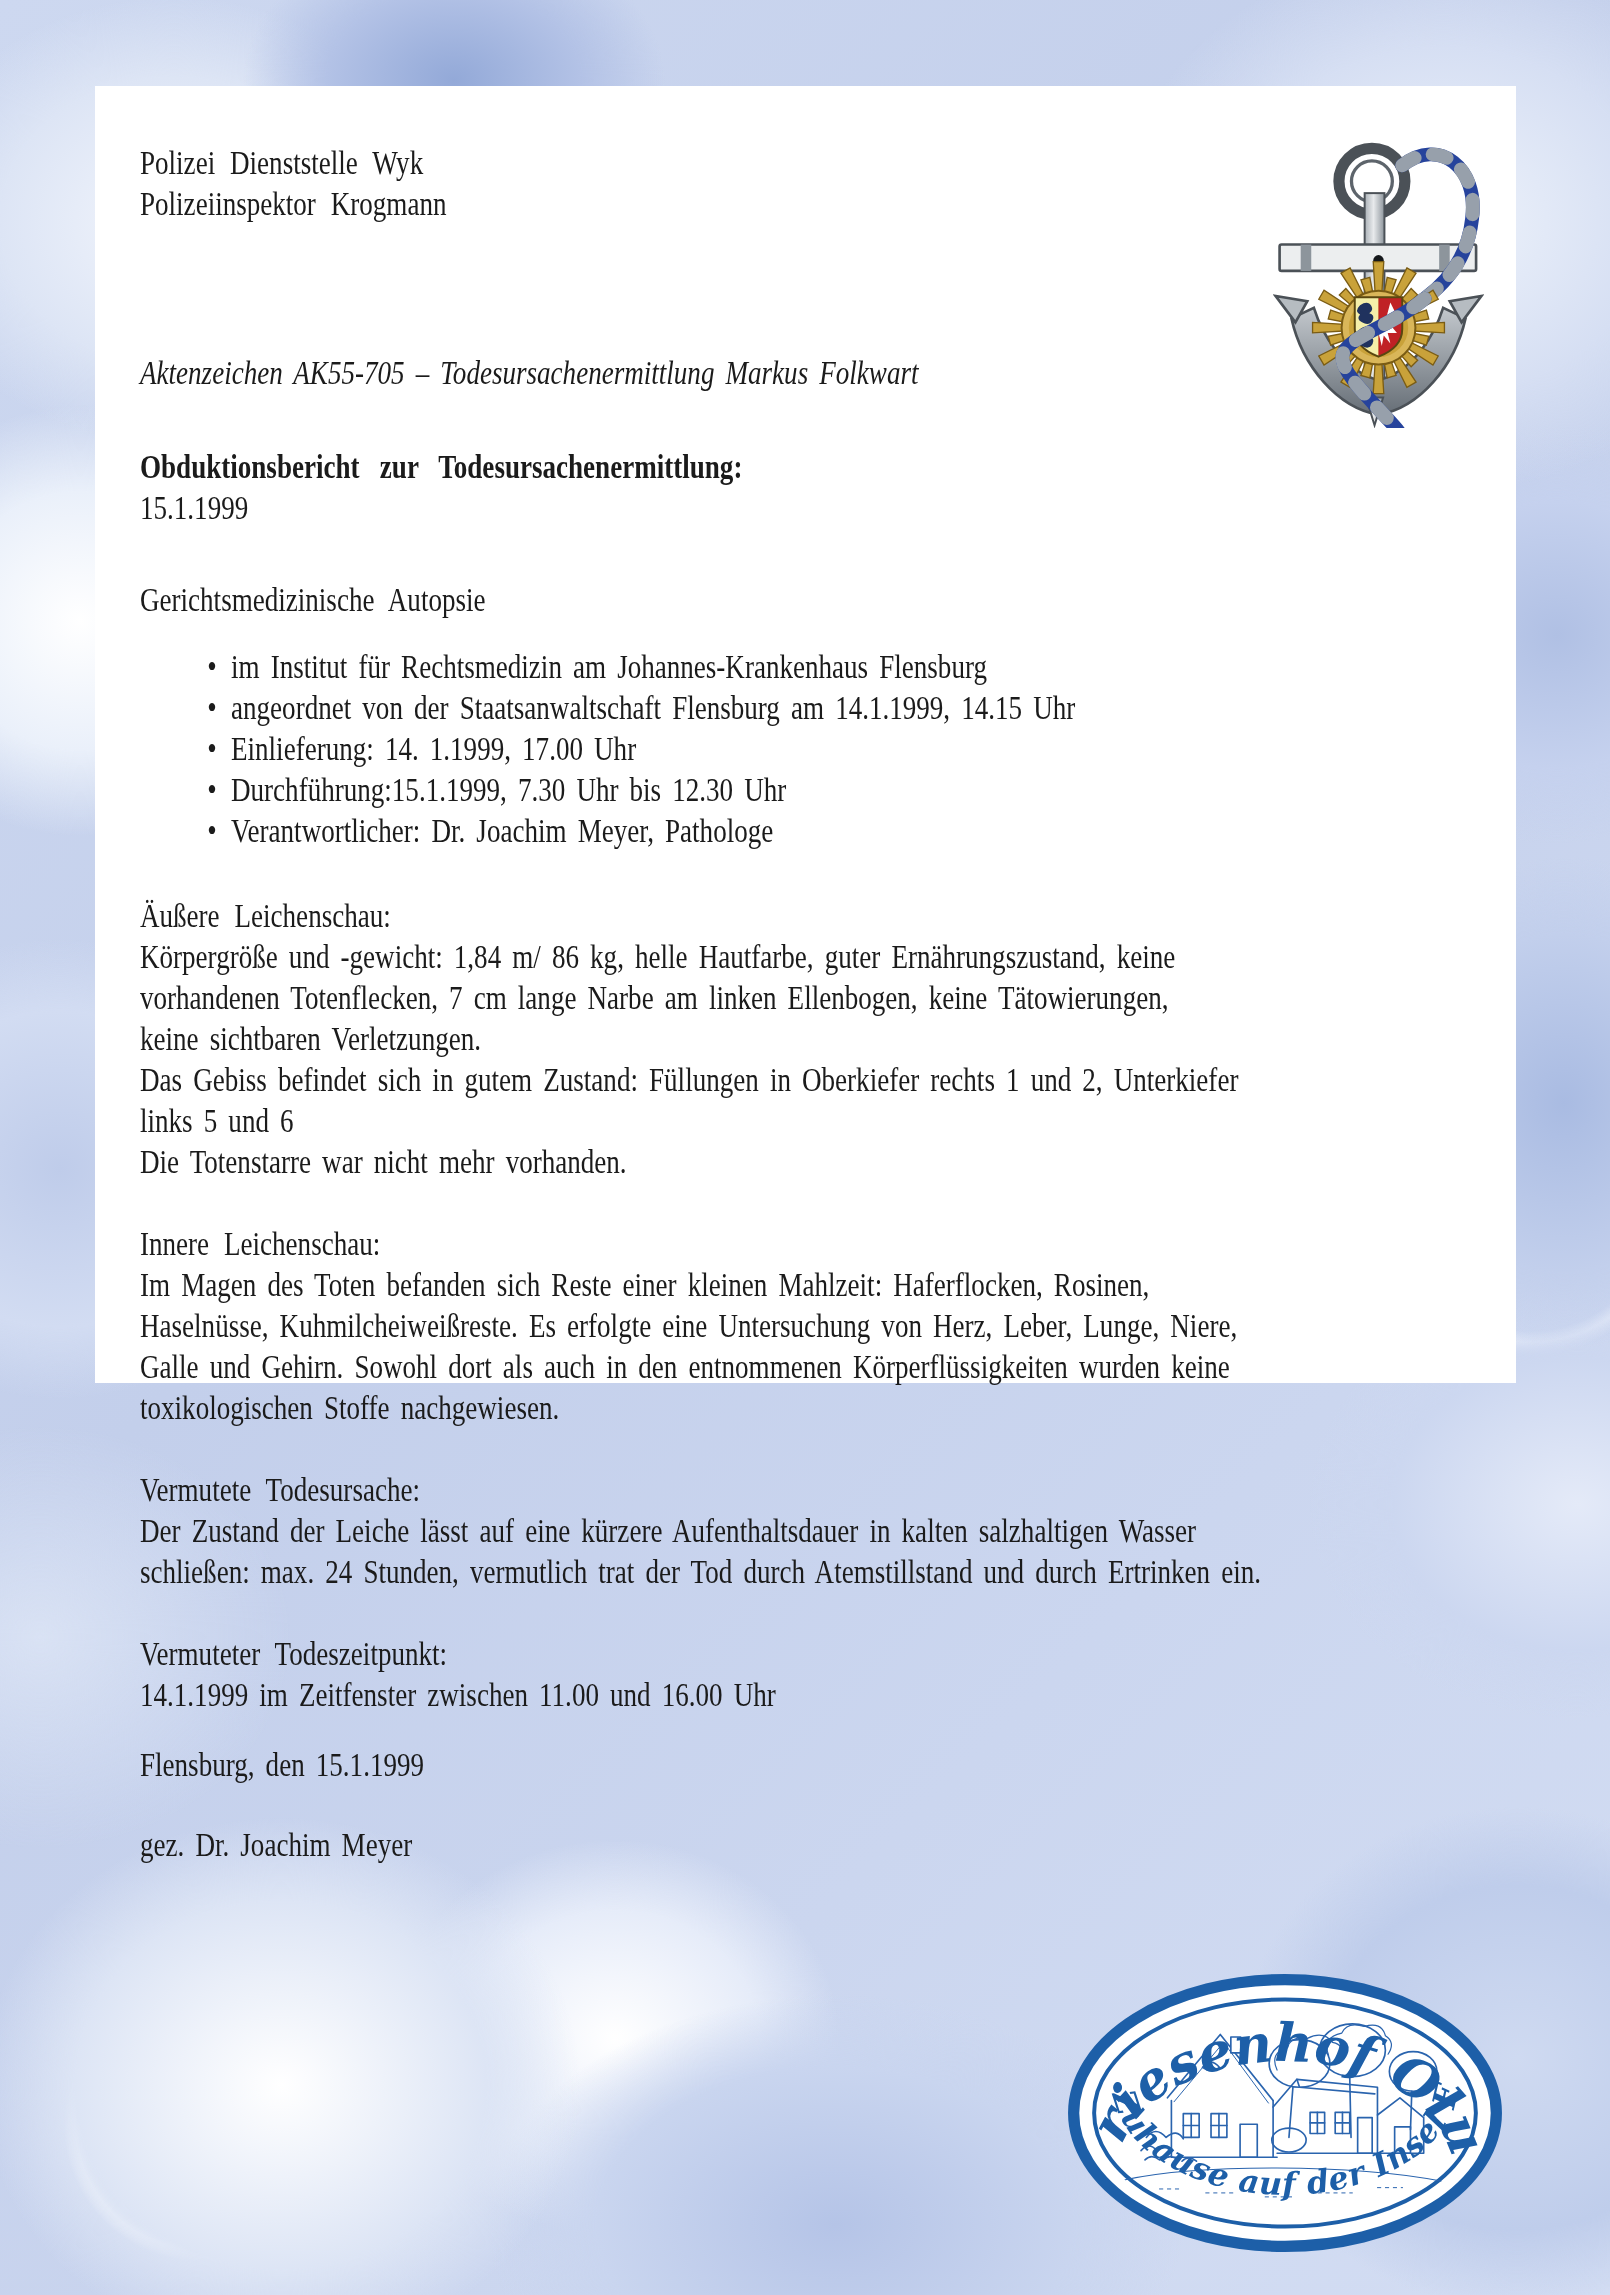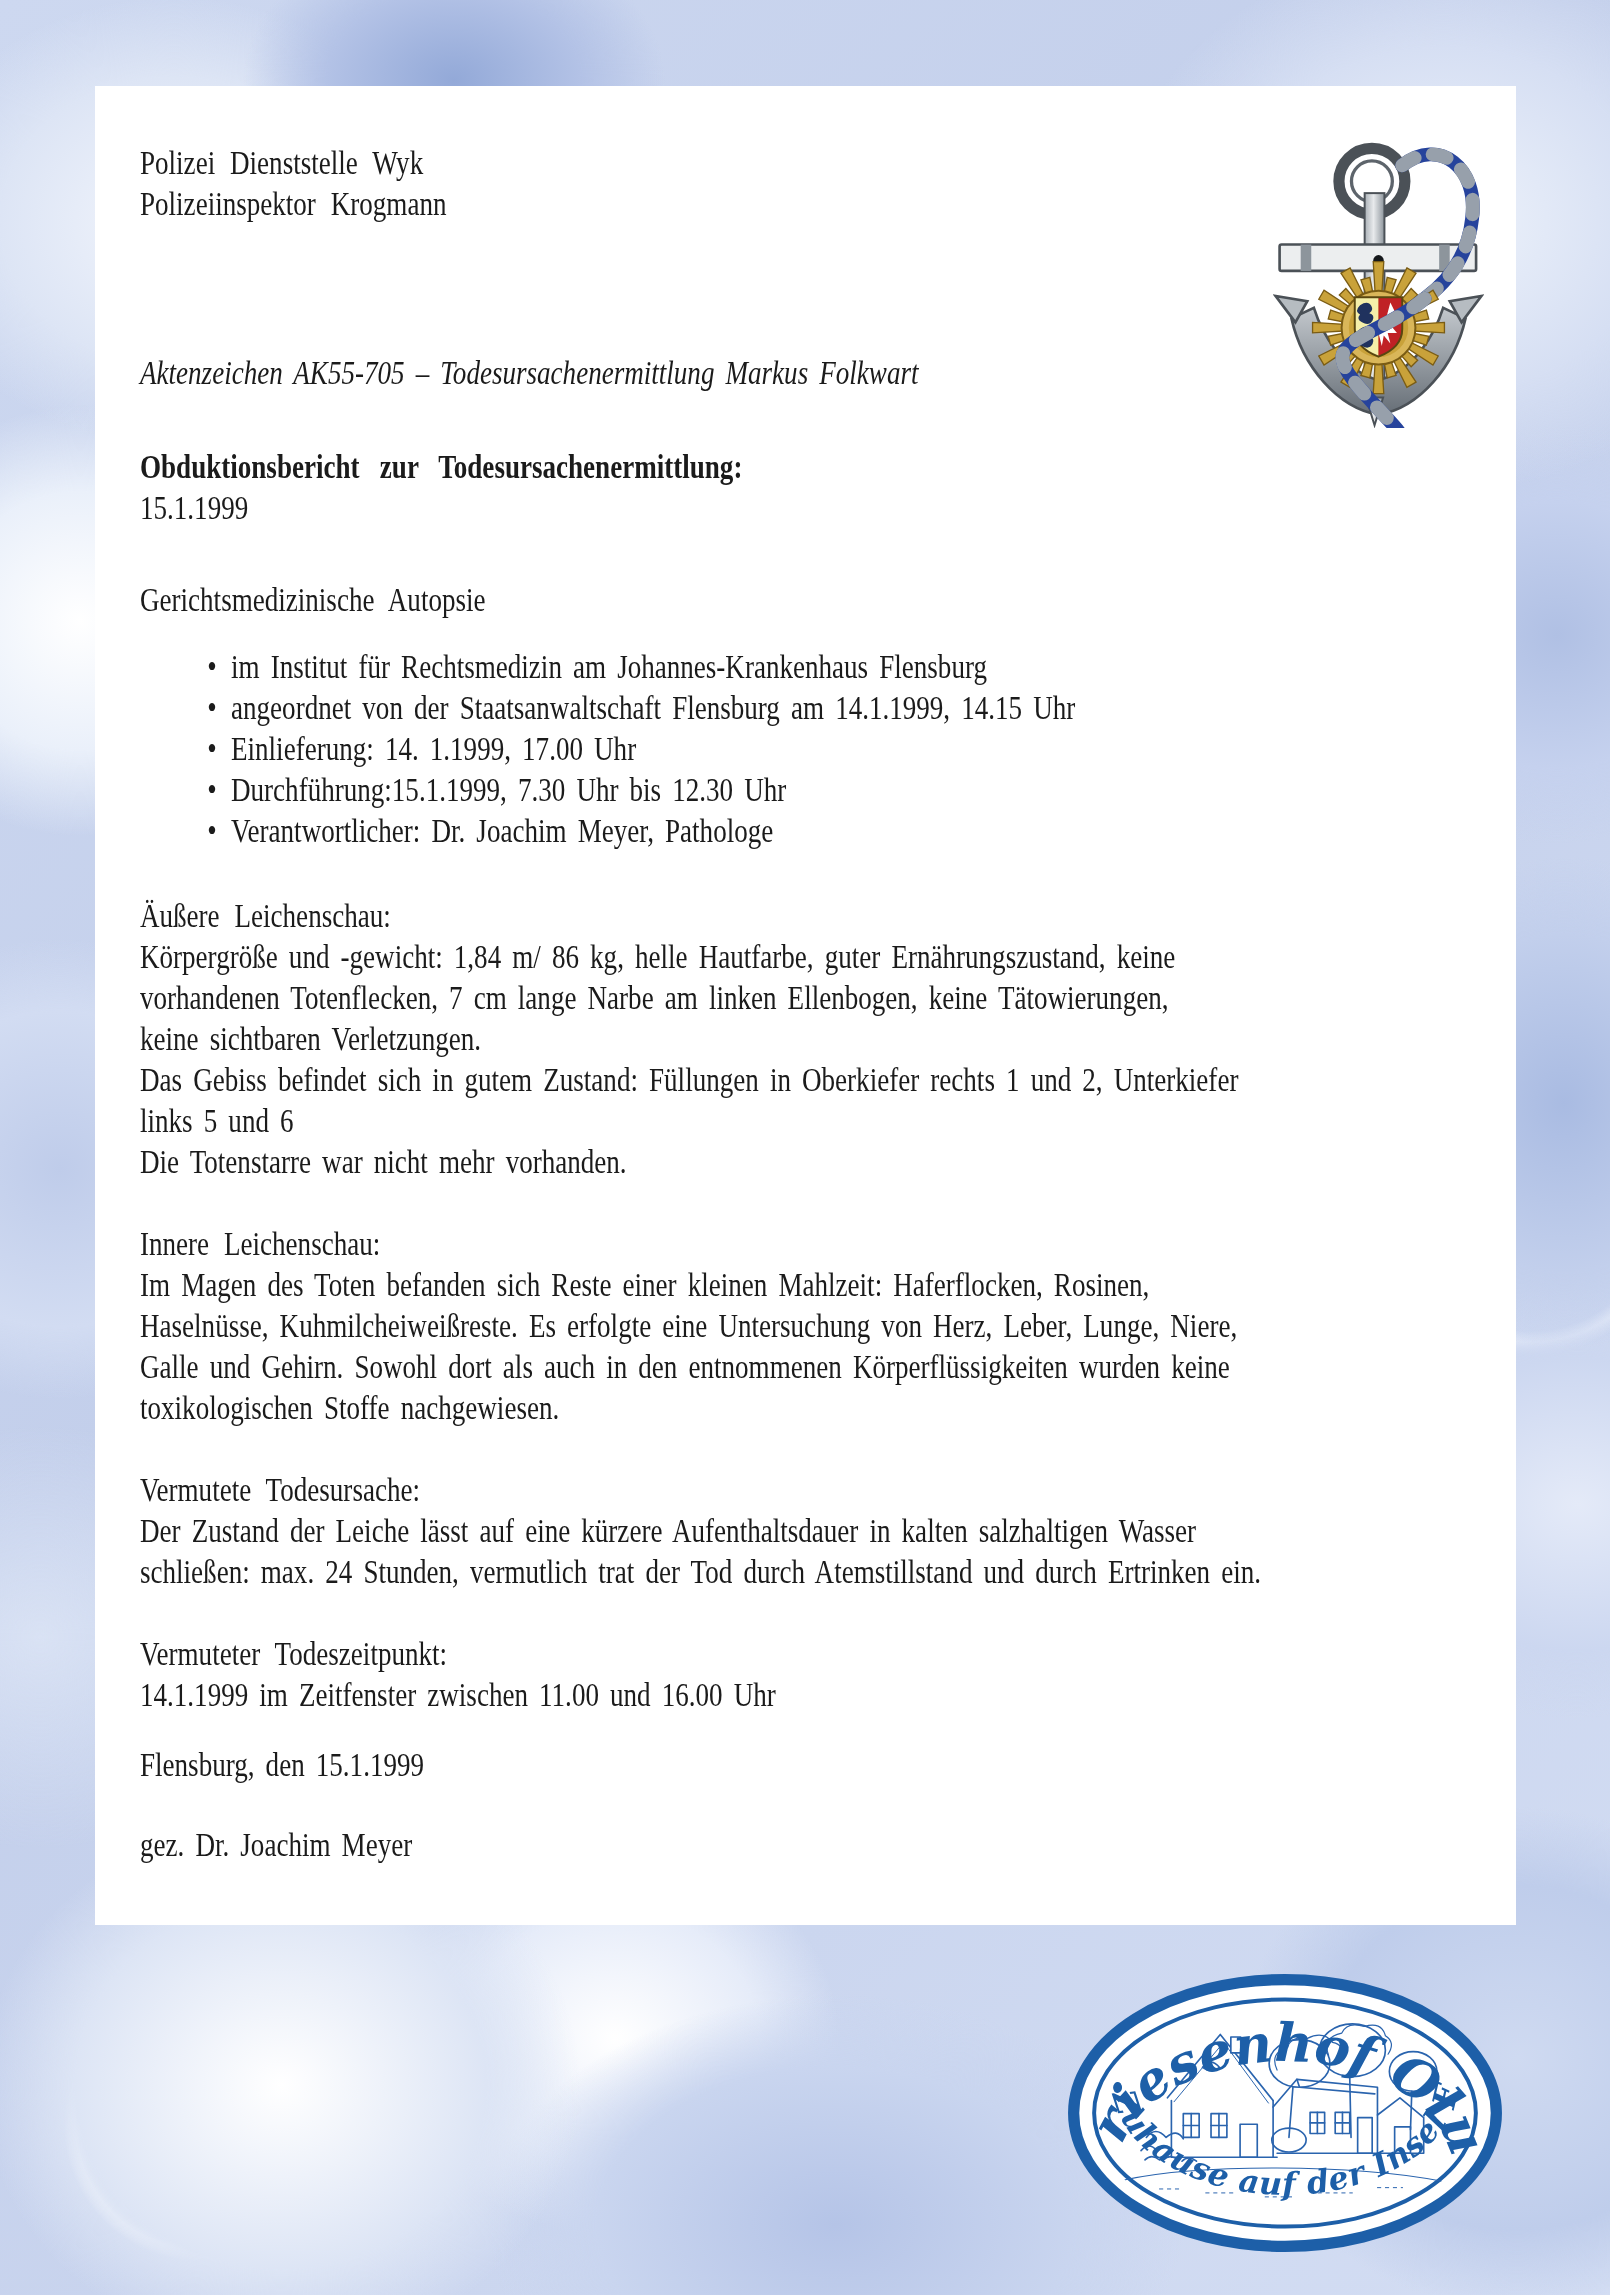--- a/index.html
+++ b/index.html
@@ -21,21 +21,21 @@
       radial-gradient(374px 334px at 281px 2085px, #ffffff 0%, #dde5f5 55%, rgba(221,229,245,0) 80%),
       radial-gradient(434px 287px at 835px 2225px, #b5c4e7 0%, #c9d5ef 55%, rgba(201,213,239,0) 80%),
       radial-gradient(347px 314px at 1517px 2058px, #cfdaf1 0%, #bfcdeb 55%, rgba(191,205,235,0) 80%),
       radial-gradient(287px 254px at 615px 2038px, #ffffff 0%, #e6ecf9 50%, rgba(230,236,249,0) 78%),
       radial-gradient(334px 281px at 40px 1637px, #d9e2f4 0%, rgba(217,226,244,0) 75%),
       radial-gradient(circle 200px at 200px 2125px, rgba(255,255,255,0) 56%, #ffffff 62%, rgba(255,255,255,0) 68%),
       radial-gradient(circle 221px at 1530px 1203px, rgba(255,255,255,0) 58%, #f6f9ff 63%, rgba(255,255,255,0) 69%),
       linear-gradient(135deg,#cdd8f0 0%, #c3cfeb 40%, #d3ddf3 100%);
   }
   .page{
-    position:absolute;left:95px;top:86px;width:1421px;height:1839px;
+    position:absolute;left:95px;top:86px;width:1421px;height:1297px;
     background:#ffffff;
   }
   .content{
     position:absolute;left:45px;top:0;width:1657px;
     transform:scaleX(0.82);transform-origin:0 0;
     font-size:33px;line-height:41px;color:#1b1b1b;
     word-spacing:0.16em;
   }
   .line{height:41px;line-height:41px;white-space:nowrap;}
   .ws-med{word-spacing:0.30em;}

